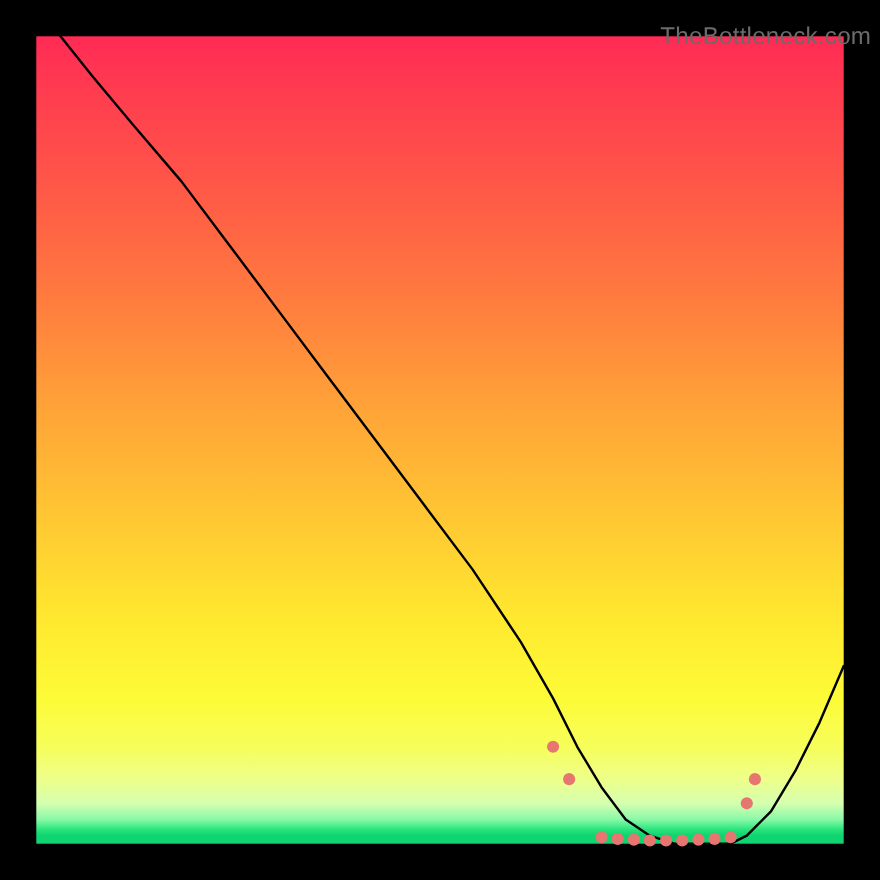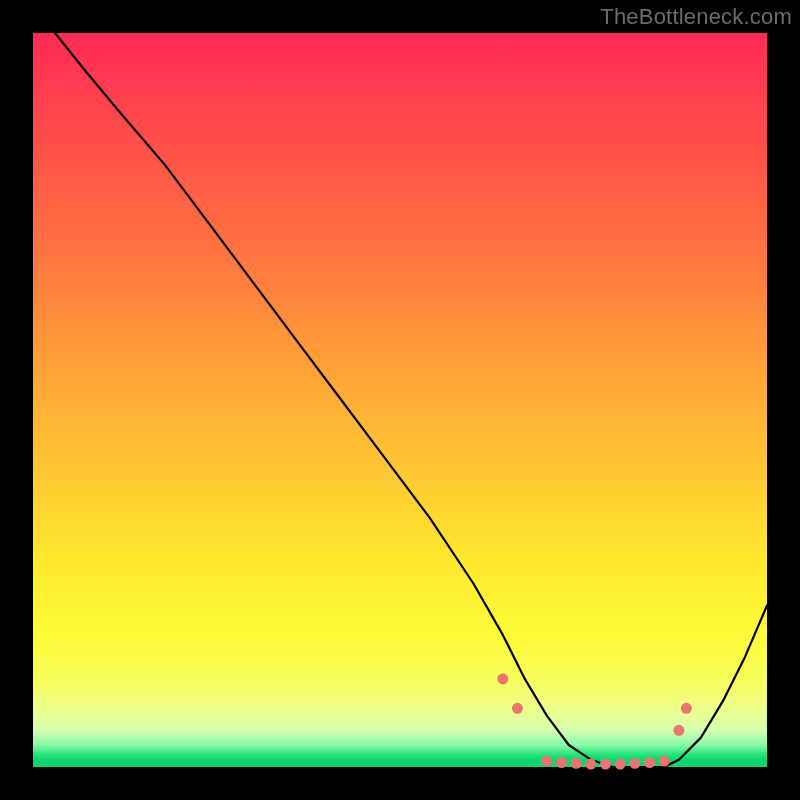--- a/index.html
+++ b/index.html
@@ -40,21 +40,21 @@
       #eeff8a 92%,
       #d6ffb0 95%,
       #88f9a8 97%,
       #26e47a 98.3%,
       #0fd470 99%,
       #0fd470 100%
     );
   }
   .watermark {
     position: absolute;
-    top: 4px;
+    top: 20px;
     right: 8px;
     color: #6b6b6b;
     font-size: 22px;
     font-weight: 500;
     letter-spacing: 0.2px;
     user-select: none;
   }
   svg.curve {
     position: absolute;
     left: 0;

